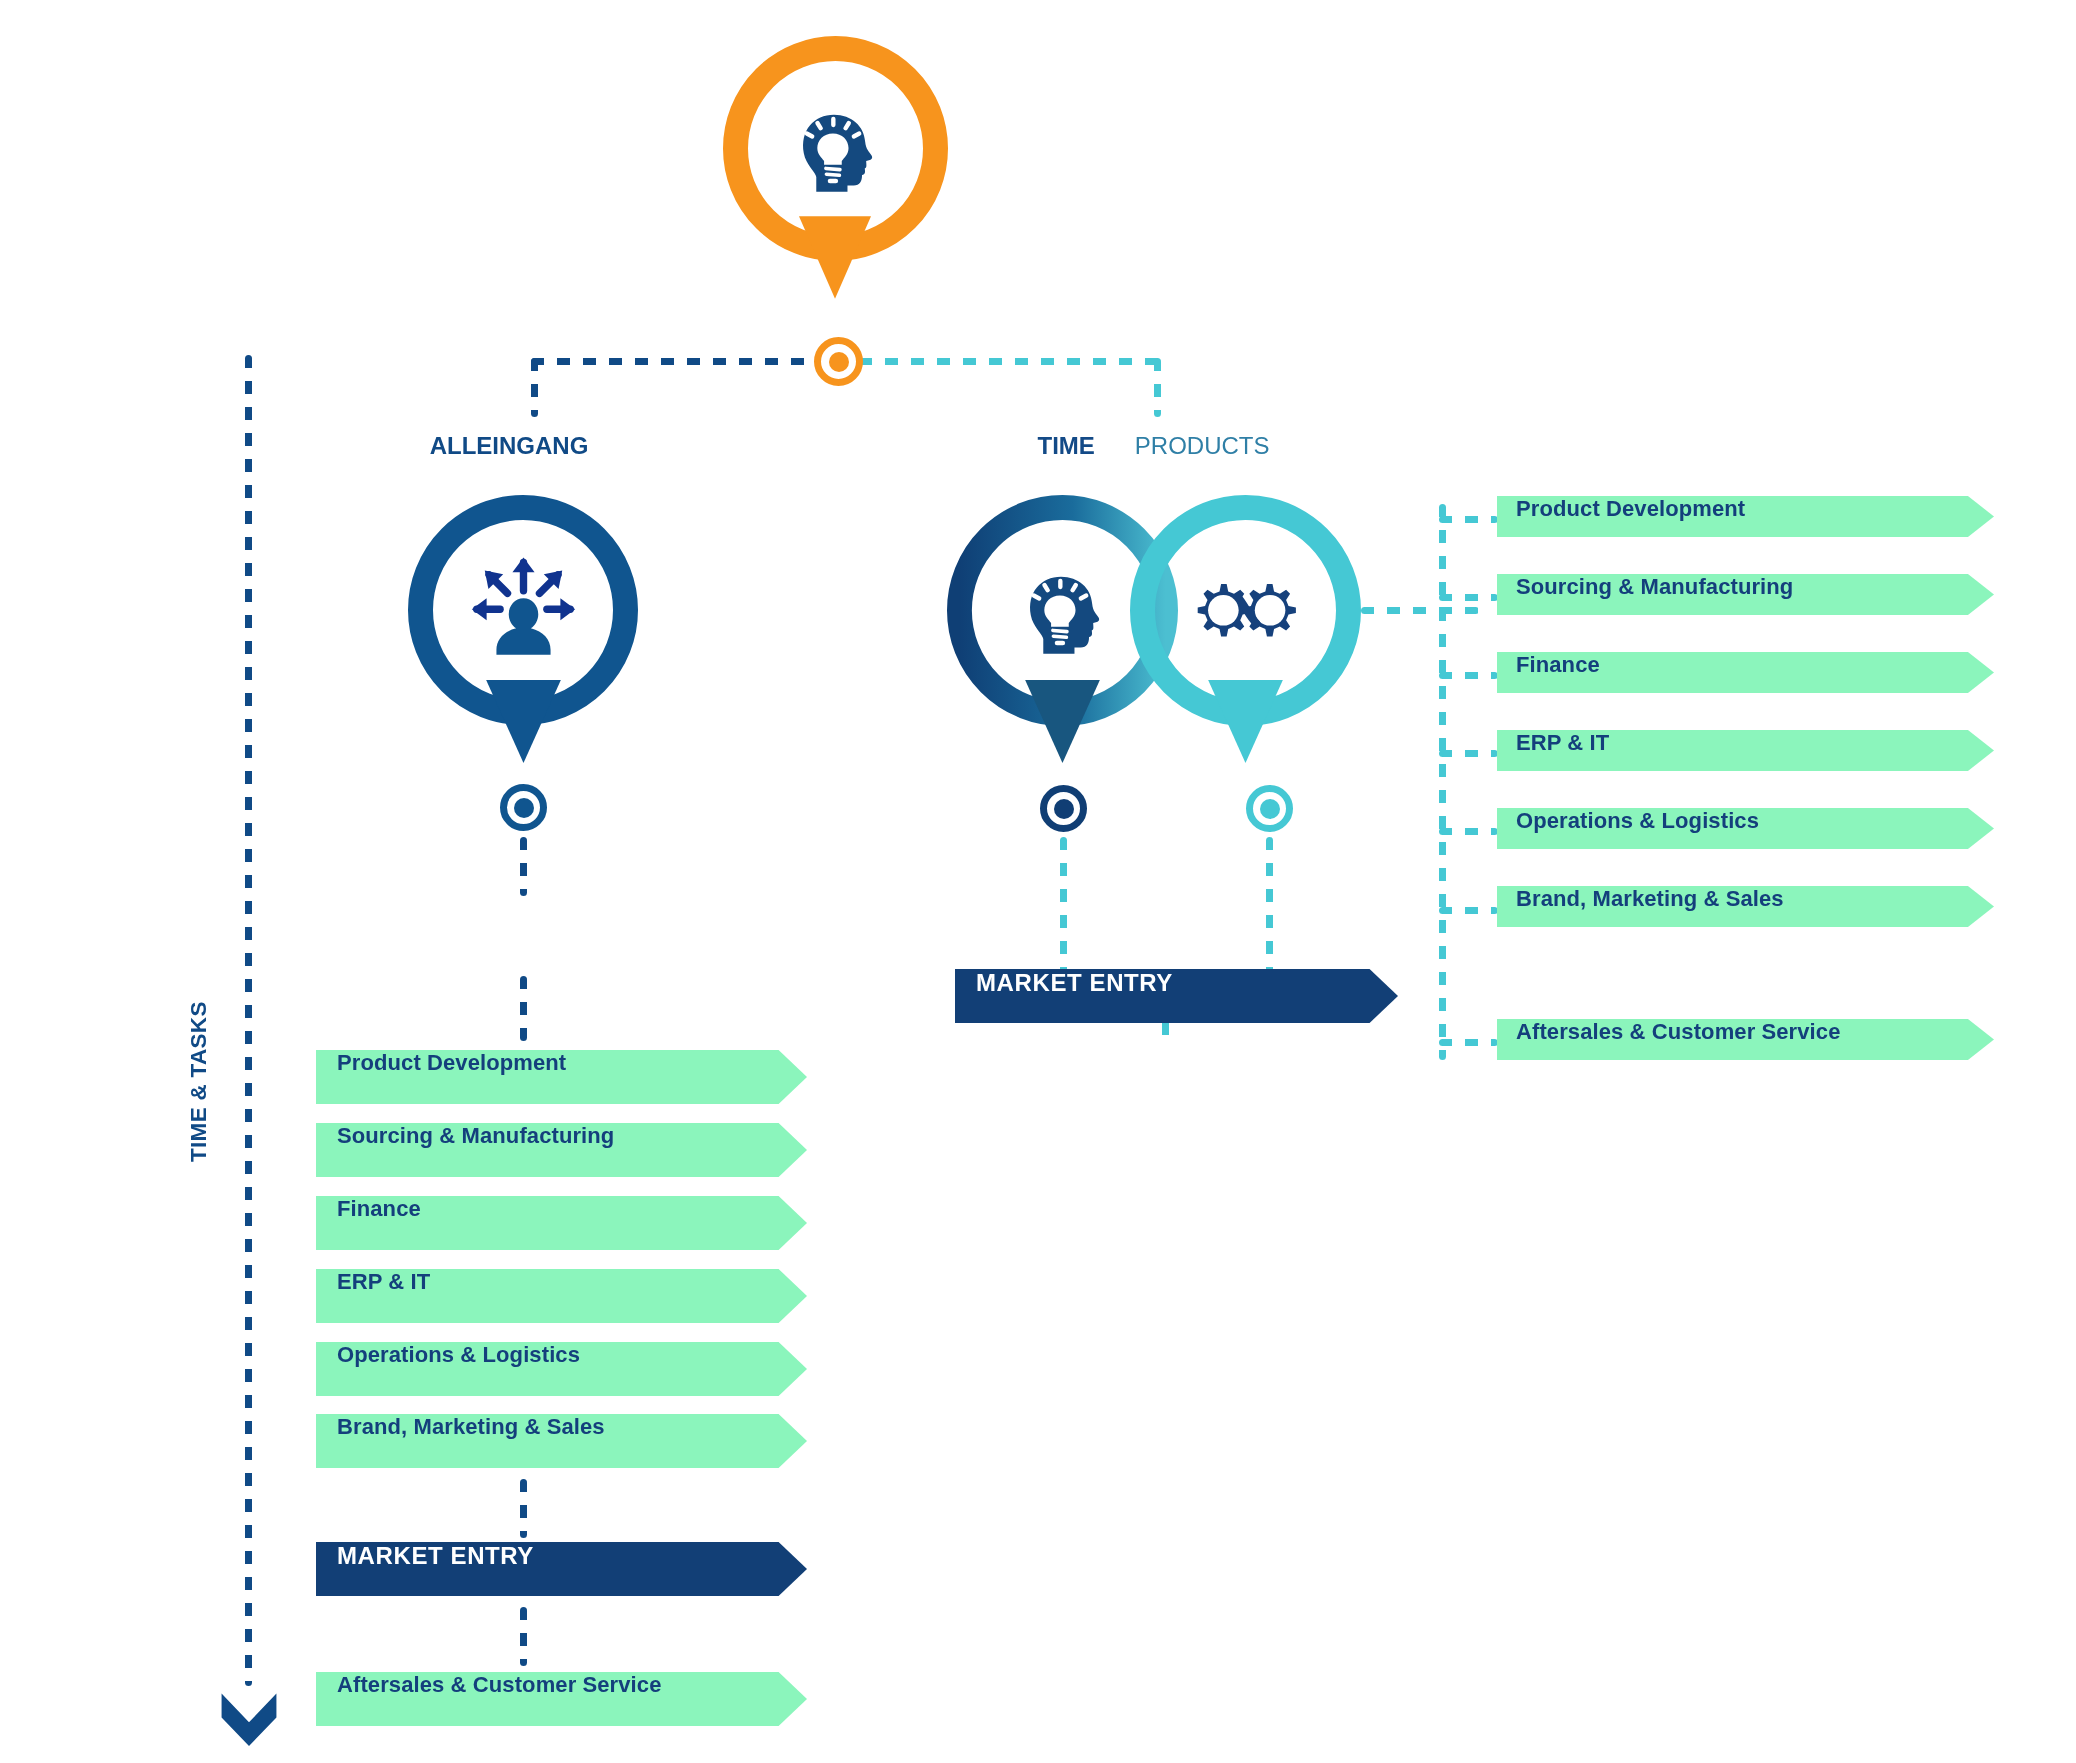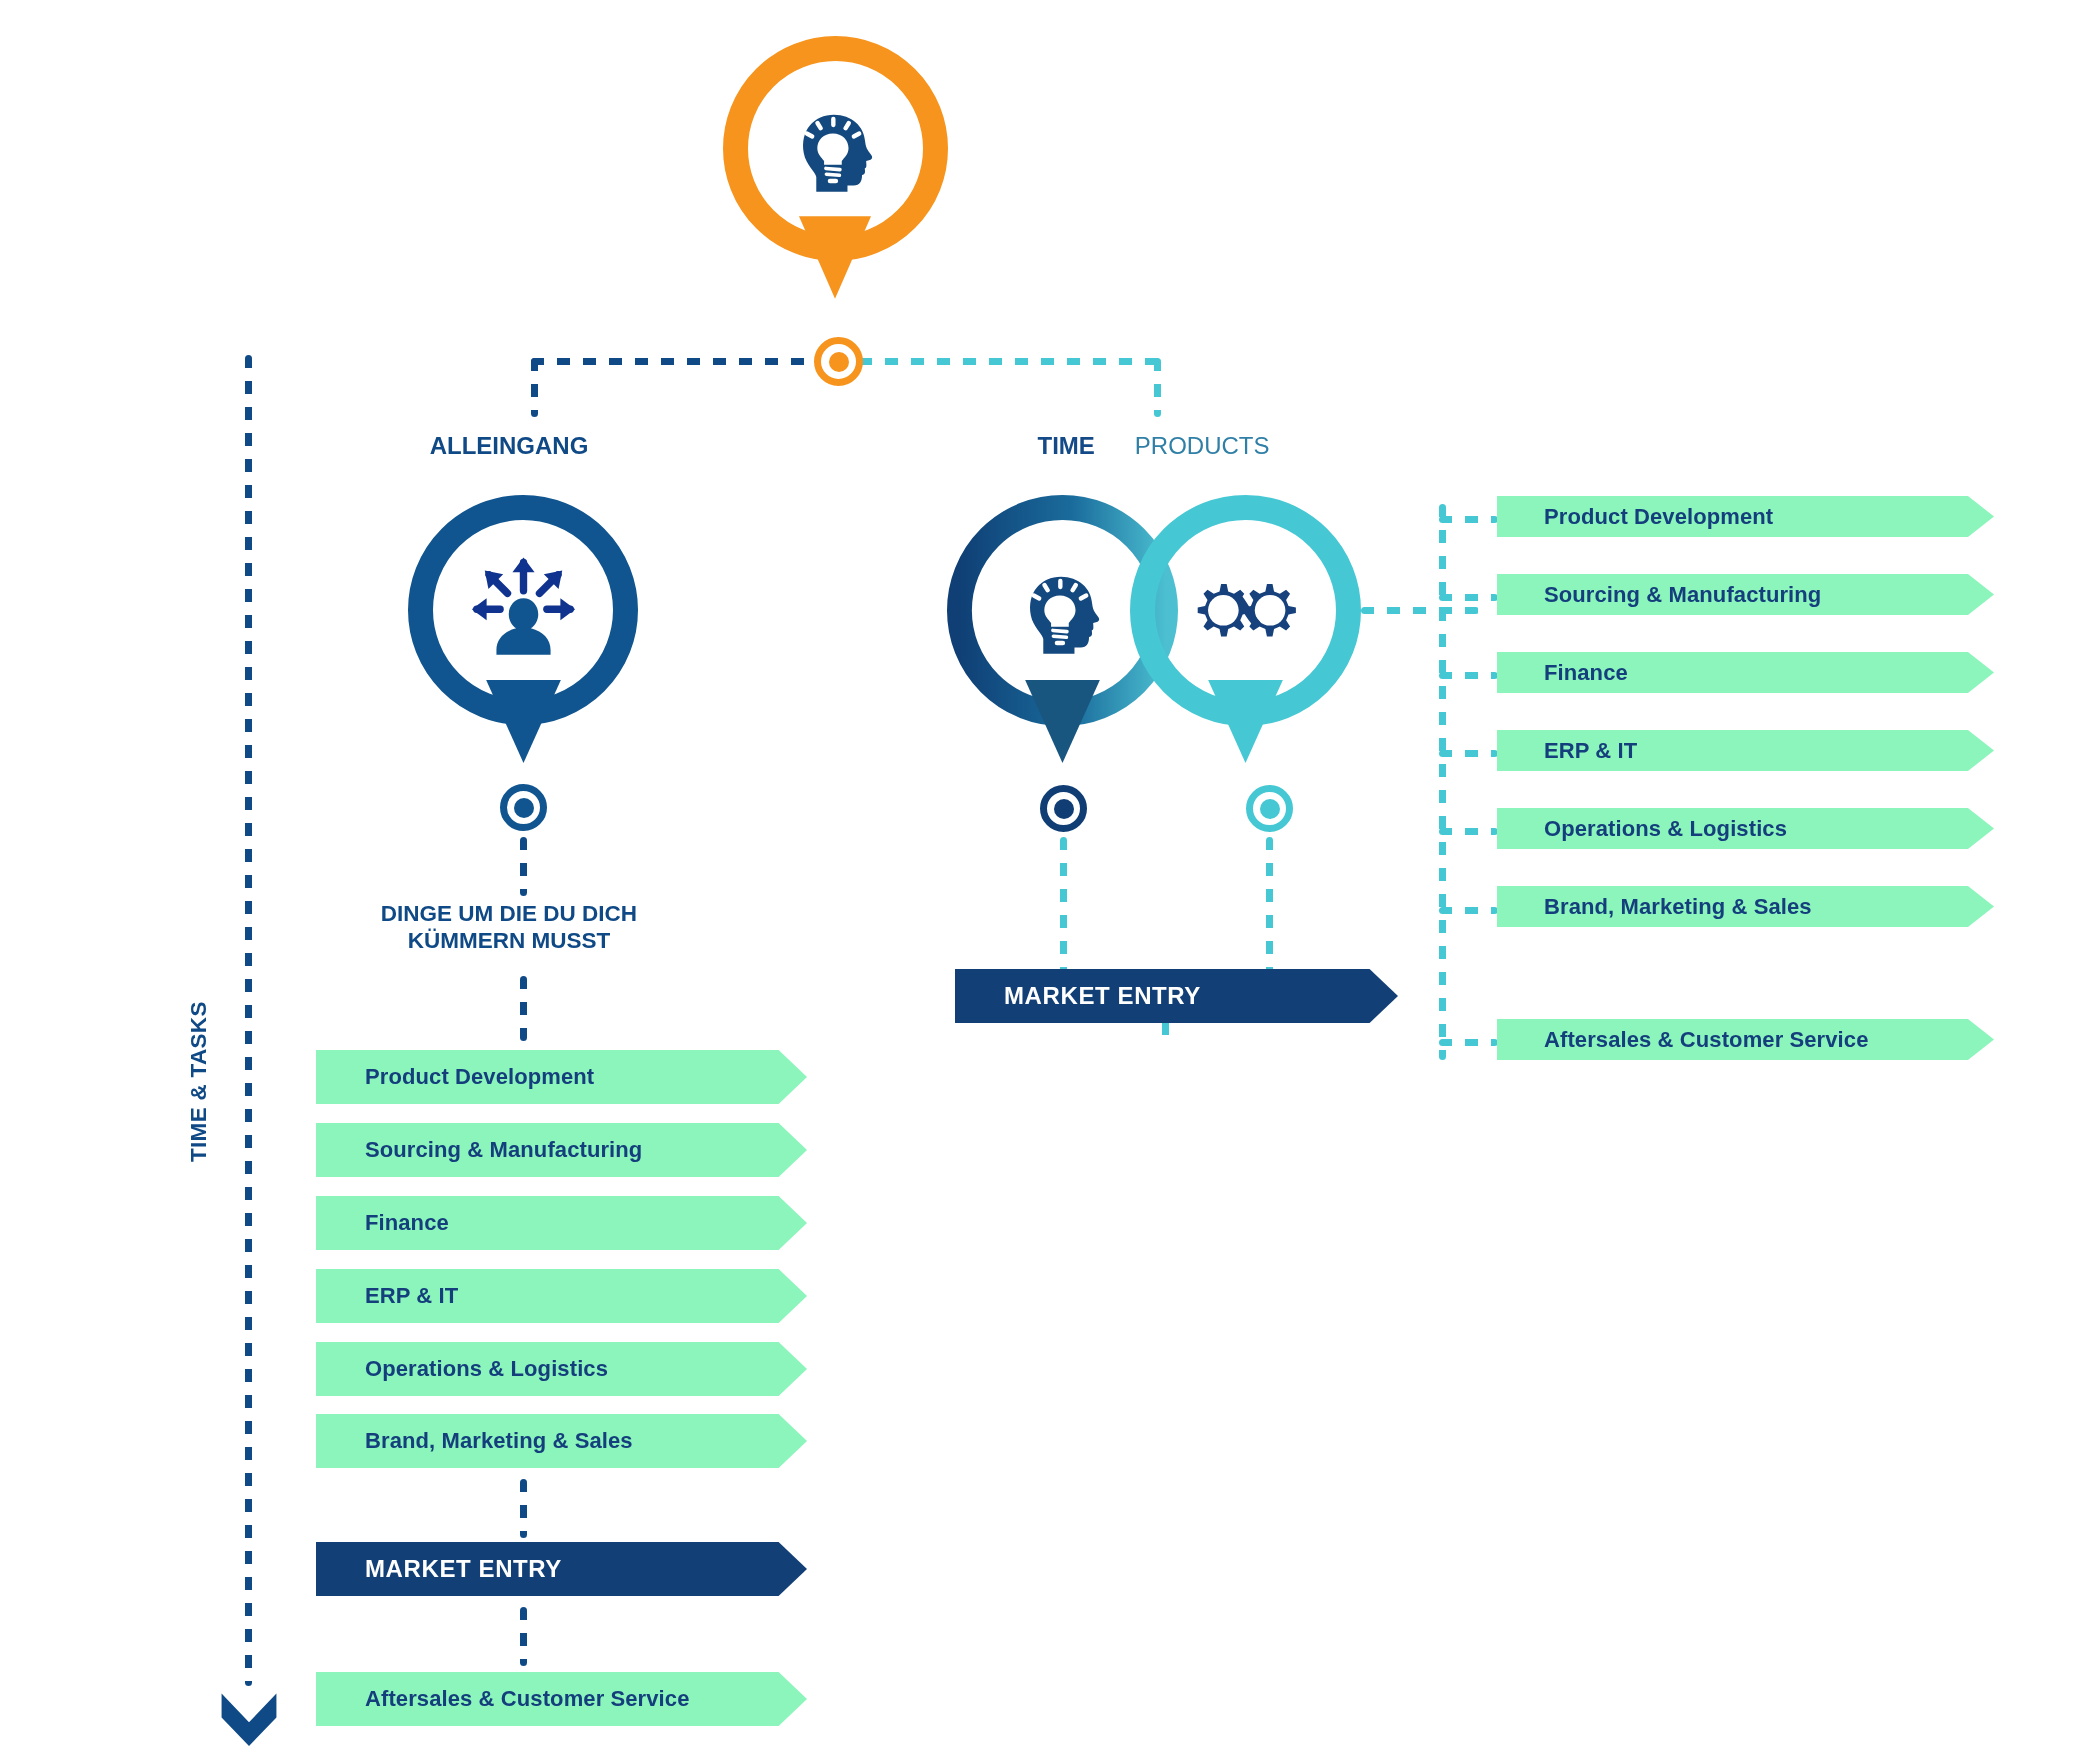--- a/index.html
+++ b/index.html
@@ -20,21 +20,21 @@
   
   .pin{position:absolute;}
   .pin .ring{position:absolute;left:0;top:0;border-radius:50%;box-sizing:border-box;background:transparent;}
   .pin .glyph{position:absolute;display:flex;align-items:center;justify-content:center;}
 
   
   .donut{position:absolute;border-radius:50%;box-sizing:border-box;display:flex;align-items:center;justify-content:center;}
   .donut .core{border-radius:50%;}
 
   
-  .banner{position:absolute;display:flex;align-items:center;box-sizing:border-box;padding-left:28px;}
+  .banner{position:absolute;display:flex;box-sizing:border-box;}
   .banner .txt{white-space:nowrap;font-weight:bold;letter-spacing:0.1px;}
 
   
   .grp-title{position:absolute;text-align:center;white-space:nowrap;font-weight:bold;}
   .sub-title{position:absolute;text-align:center;font-weight:bold;color:#104a86;line-height:1.18;}
   .axis-label{position:absolute;font-weight:bold;color:#104a86;white-space:nowrap;
       transform-origin:left bottom;transform:rotate(-90deg);letter-spacing:0.3px;}
 </style>
 </head>
 <body>
@@ -118,24 +118,20 @@
       </svg>
     </div>
   </div>
 
   <div class="donut" style="left:500px;top:784px;width:47px;height:47px;border:7.7px solid #10558f;">
     <div class="core" style="width:20px;height:20px;background:#10558f;"></div>
   </div>
 
   <div class="vdots navy" style="left:520px;top:837px;height:59px;"></div>
 
-  <div class="sub-title" style="left:355px;top:901px;width:308px;font-size:22.5px;">
-    <div>DINGE UM DIE DU DICH</div>
-    <div>KÜMMERN MUSST</div>
-  </div>
 
   <div class="vdots navy" style="left:520px;top:976px;height:65px;"></div>
 
   <div class="banner" style="left:316px;top:1050px;width:491px;height:54px;">
     <svg class="abs" style="left:0;top:0;" width="491" height="54" viewBox="0 0 830 92" preserveAspectRatio="none">
       <path d="M0 0 H782 L830 46 L782 92 H0 Z" fill="#8bf5bc"></path>
     </svg>
     <span class="txt" style="position:relative;margin-left:21px;font-size:22px;color:#143f7c;">Product Development</span>
   </div>
 

